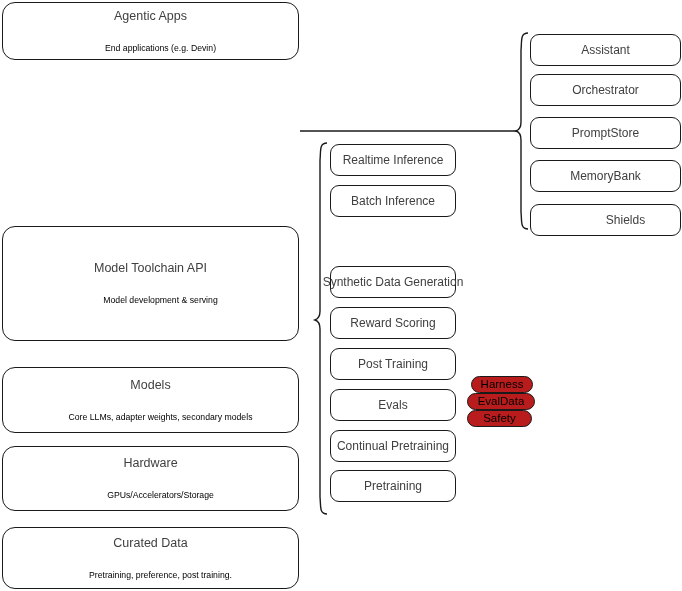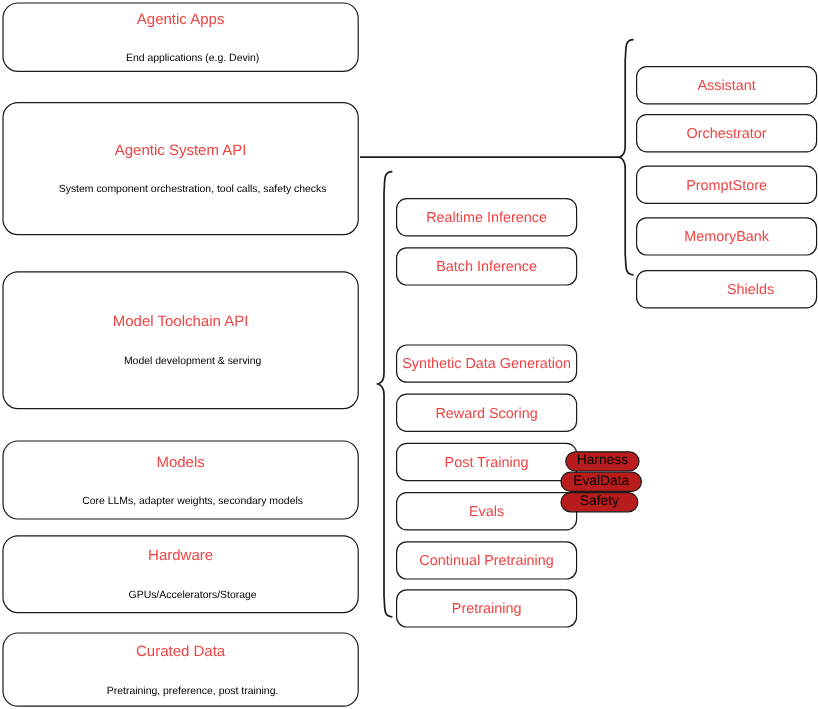--- a/index.html
+++ b/index.html
@@ -28,21 +28,21 @@
     background: #ffffff;
     display: flex;
     flex-direction: column;
     align-items: center;
     justify-content: center;
     text-align: center;
   }
   .box .title {
     font-size: 12.5px;
     line-height: 16px;
-    color: #ef4444;
+    color: #404040;
     white-space: nowrap;
   }
   .box .subtitle {
     font-size: 8.7px;
     line-height: 13px;
     color: #000000;
     margin-top: 18px;
     white-space: nowrap;
     padding-left: 20px;
   }
@@ -51,28 +51,27 @@
   .stack-box {
     left: 2px;
     width: 297px;
     border-radius: 13px;
   }
 
   
   .item-box {
     height: 32px;
     border-radius: 9px;
-    margin-top: 21px;
   }
   .item-box .title {
     font-size: 12px;
   }
   .mid-box {
     left: 330px;
-    width: 151px;
+    width: 126px;
   }
   .right-box {
     left: 530px;
     width: 151px;
   }
 
   
   .pill {
     position: absolute;
     box-sizing: border-box;
@@ -129,24 +128,20 @@
              C 318 321, 320 323, 320 329
              L 320 497
              C 321 506, 319 514, 327 514"></path>
   </svg>
 
   <div class="box stack-box" style="top:2px; height:58px;">
     <div class="title">Agentic Apps</div>
     <div class="subtitle">End applications (e.g. Devin)</div>
   </div>
 
-  <div class="box stack-box" style="top:85px; height:111px;">
-    <div class="title">Agentic System API</div>
-    <div class="subtitle">System component orchestration, tool calls, safety checks</div>
-  </div>
 
   <div class="box stack-box" style="top:226px; height:115px;">
     <div class="title">Model Toolchain API</div>
     <div class="subtitle">Model development &amp; serving</div>
   </div>
 
   <div class="box stack-box" style="top:367px; height:66px;">
     <div class="title">Models</div>
     <div class="subtitle">Core LLMs, adapter weights, secondary models</div>
   </div>

